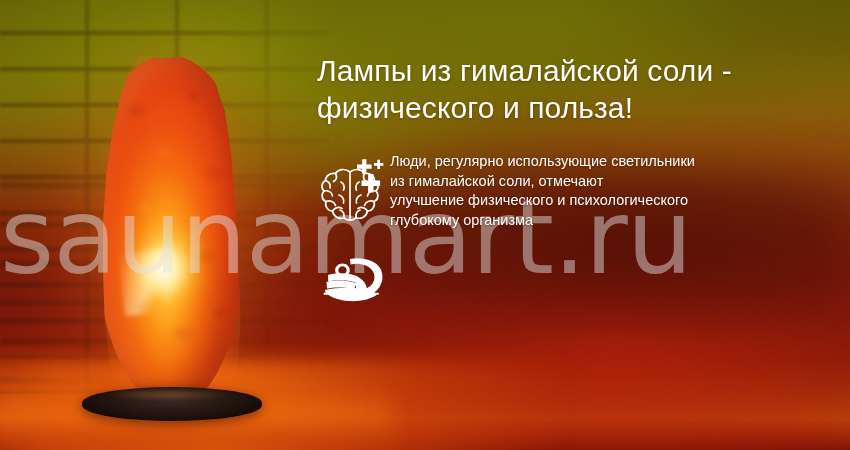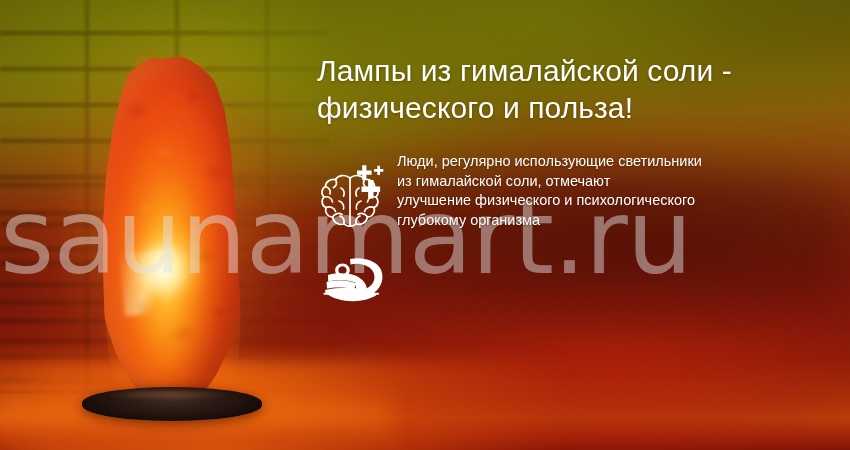--- a/index.html
+++ b/index.html
@@ -361,22 +361,21 @@
 
   .features {
     position: absolute;
     left: 0;
     top: 150px;
     width: 532px;
   }
   .feature {
     position: relative;
     display: flex;
-    align-items: flex-end;
-    gap: 7px;
+    align-items: center;
   }
   .feature.f1 { margin-top: 0; }
   .feature.f2 { margin-top: 22px; }
   .feature.f3 { margin-top: 24px; }
 
   .feature-icon {
     flex: 0 0 76px;
     width: 76px;
     display: flex;
     justify-content: center;

